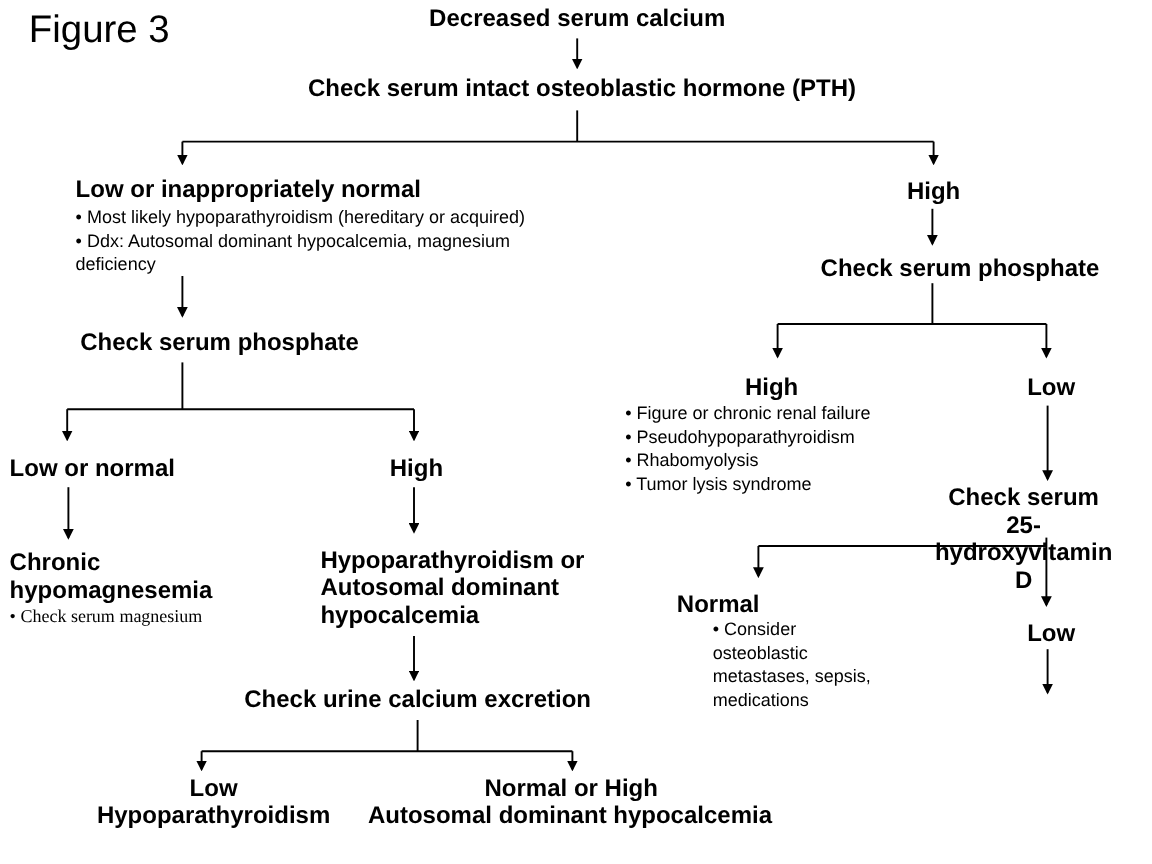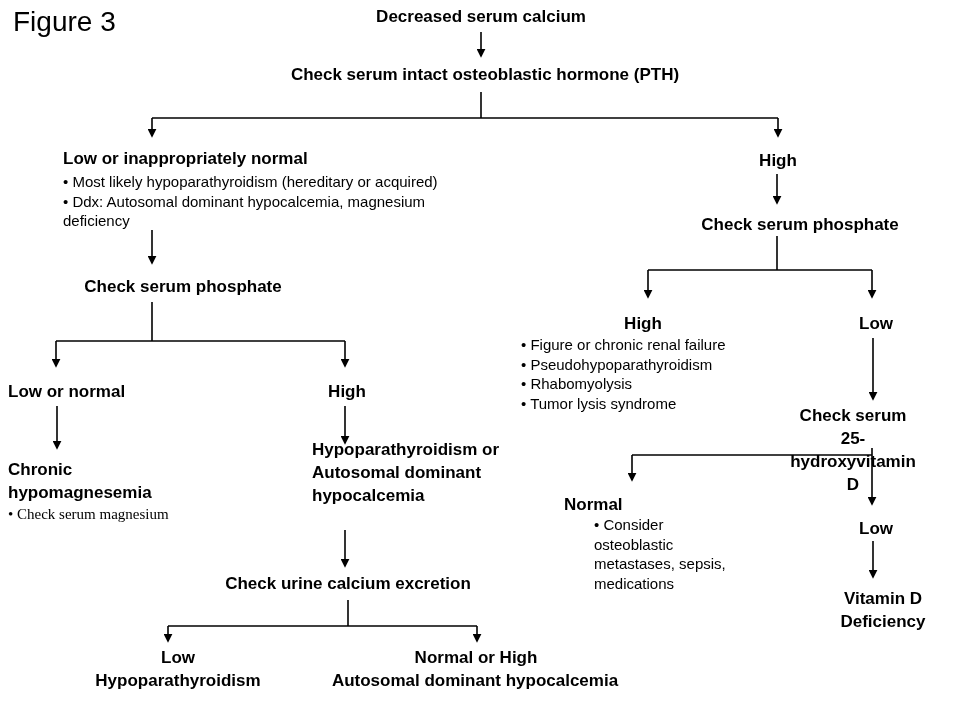--- a/index.html
+++ b/index.html
@@ -10,21 +10,21 @@
     color: #000000;
     position: relative;
     overflow: hidden;
   }
   #canvas { position: absolute; inset: 0; width: 960px; height: 720px; }
   #connectors { position: absolute; left: 0; top: 0; }
   #connectors line { stroke: #000; stroke-width: 1.6; }
 
   .n {              
     position: absolute;
-    font-size: 17px;
+    font-size: 20px;
     font-weight: bold;
     line-height: 23px;
     white-space: pre-line;
   }
   .c {              
     transform: translateX(-50%);
     text-align: center;
   }
   .nw { white-space: nowrap; }
   .sub { font-weight: bold; }   
@@ -32,37 +32,37 @@
     position: absolute;
     font-size: 15px;
     font-weight: normal;
     line-height: 19.5px;
   }
   .b div { white-space: nowrap; }
   .b div.wrapped { white-space: normal; }
 
   .figure-label {
     position: absolute;
-    left: 13px; top: 6px;
-    font-size: 28px;
+    left: 24px; top: 6px;
+    font-size: 32px;
     font-weight: normal;
   }
 
   
   #root            { left: 481px; top: 5px; }
   #check-pth       { left: 485px; top: 63px; }
   #pth-low-title   { left: 63px;  top: 147px; }
   #pth-low-bullets { left: 63px;  top: 172px; }
   #pth-low-bullets .wrapped { width: 375px; }
   #check-phos-left { left: 183px; top: 275px; }
   #low-or-normal   { left: 8px;   top: 380px; }
   #high-left       { left: 347px; top: 380px; }
   #chronic         { left: 8px;   top: 458px; }
   #chronic-bullets { left: 8px;   top: 505px; font-family: Liberation Serif, serif; }
-  #hypo-adh        { left: 267px; top: 438px; margin-left: 45px; }
+  #hypo-adh        { left: 267px; top: 456px; }
   #check-urine     { left: 348px; top: 572px; text-align: center; }
   #urine-low       { left: 178px; top: 646px; }
   #urine-low-dx    { left: 178px; top: 669px; }
   #urine-nh        { left: 476px; top: 646px; }
   #urine-nh-dx     { left: 475px; top: 669px; }
   #high-right      { left: 643px; top: 312px; }
   #high-right-bullets { left: 521px; top: 335px; }
   #low-right       { left: 876px; top: 312px; }
   #check-25ohd     { left: 853px; top: 404px; }
   #normal-label    { left: 564px; top: 493px; }
@@ -159,16 +159,14 @@
   <div id="low-right" class="n c nw">Low</div>
   <div id="check-25ohd" class="n c">Check serum
 25-hydroxyvitamin D</div>
 
   <div id="normal-label" class="n nw">Normal</div>
   <div id="normal-bullets" class="b">
     <div class="wrapped">• Consider osteoblastic metastases, sepsis, medications</div>
   </div>
 
   <div id="low-right2" class="n c nw">Low</div>
-  <div id="vitd" class="n c">Vitamin D
-Deficiency</div>
 
 </div>
 
 </body></html>

